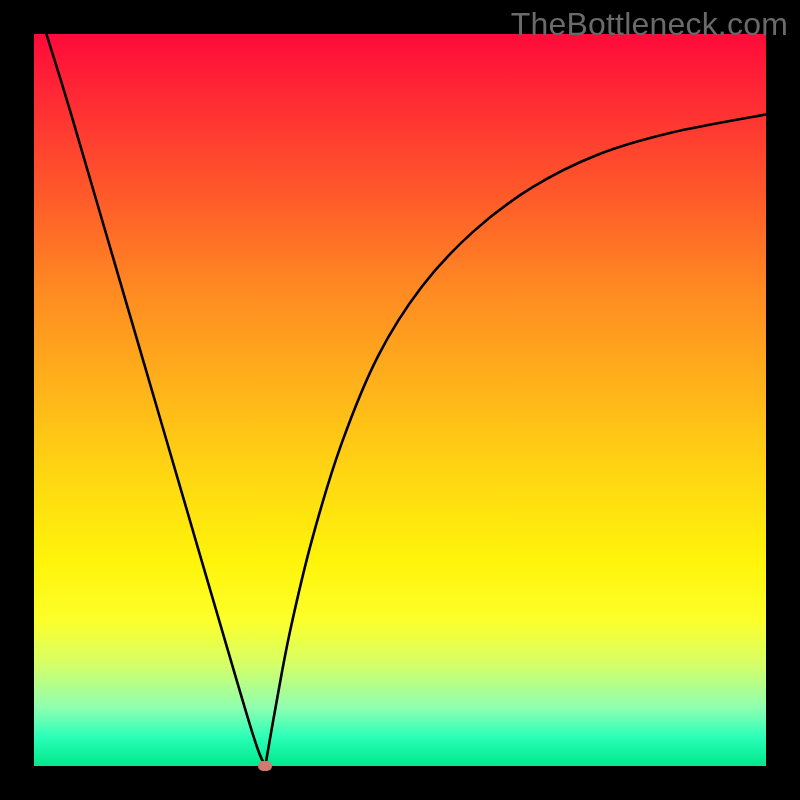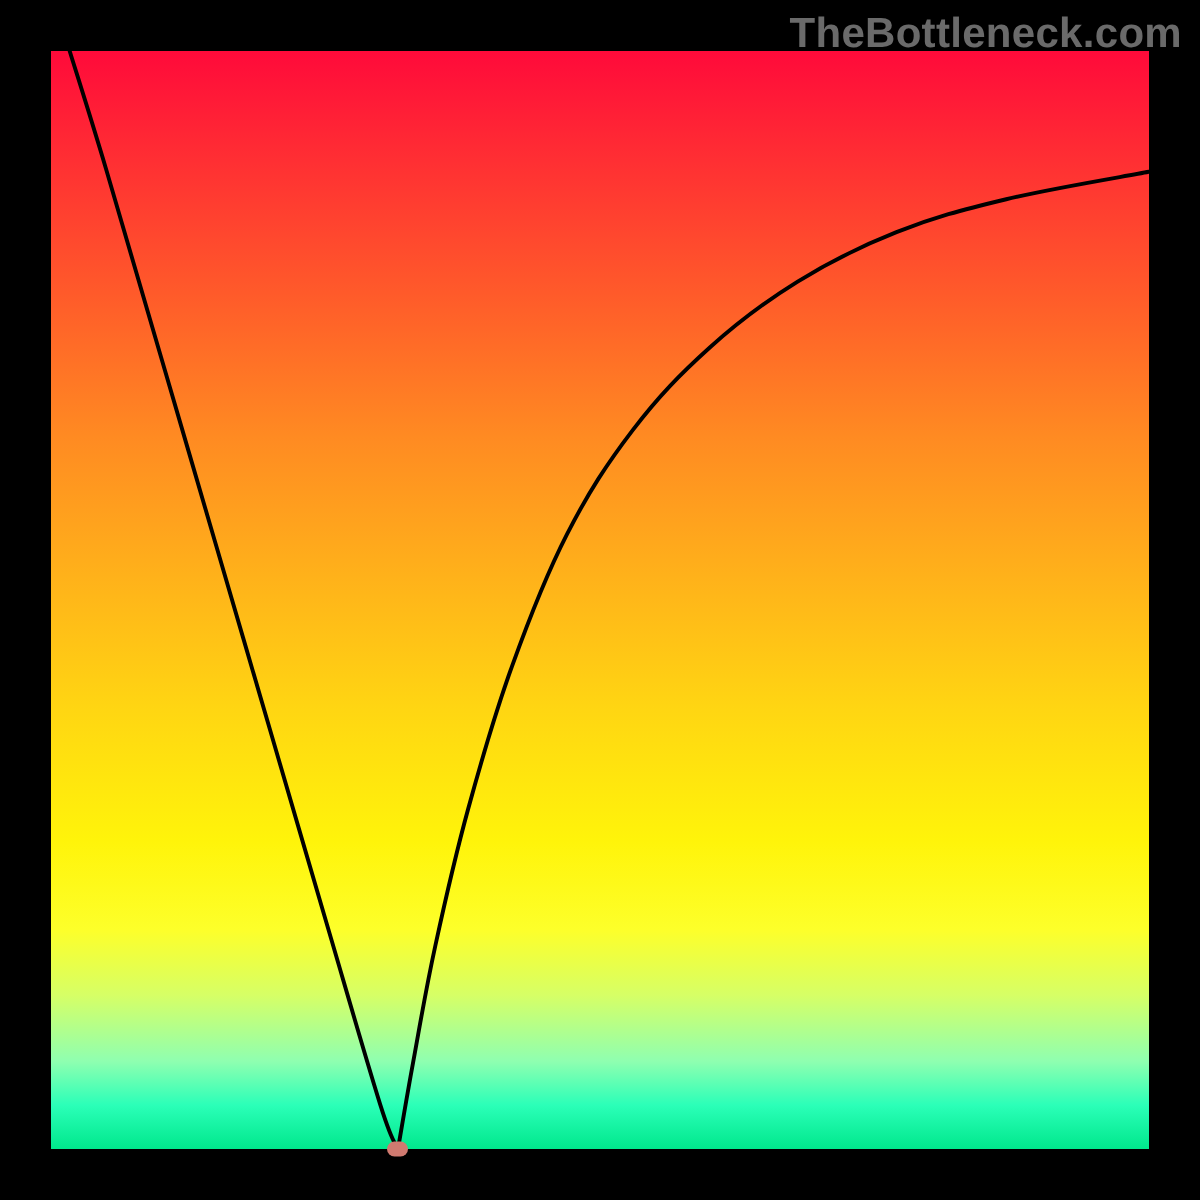--- a/index.html
+++ b/index.html
@@ -36,22 +36,22 @@
       #8fffb0 92%,
       #2bffb8 96%,
       #00e88c 100%
     );
   }
   .branding {
     position: absolute;
     top: 6px;
     right: 12px;
     color: #6a6a6a;
-    font-size: 28px;
-    font-weight: 700;
+    font-size: 32px;
+    font-weight: 400;
     letter-spacing: 0.2px;
     user-select: none;
     margin-left: 17px;
   }
   svg.curve {
     position: absolute;
     left: 0;
     top: 0;
     width: 732px;
     height: 732px;

